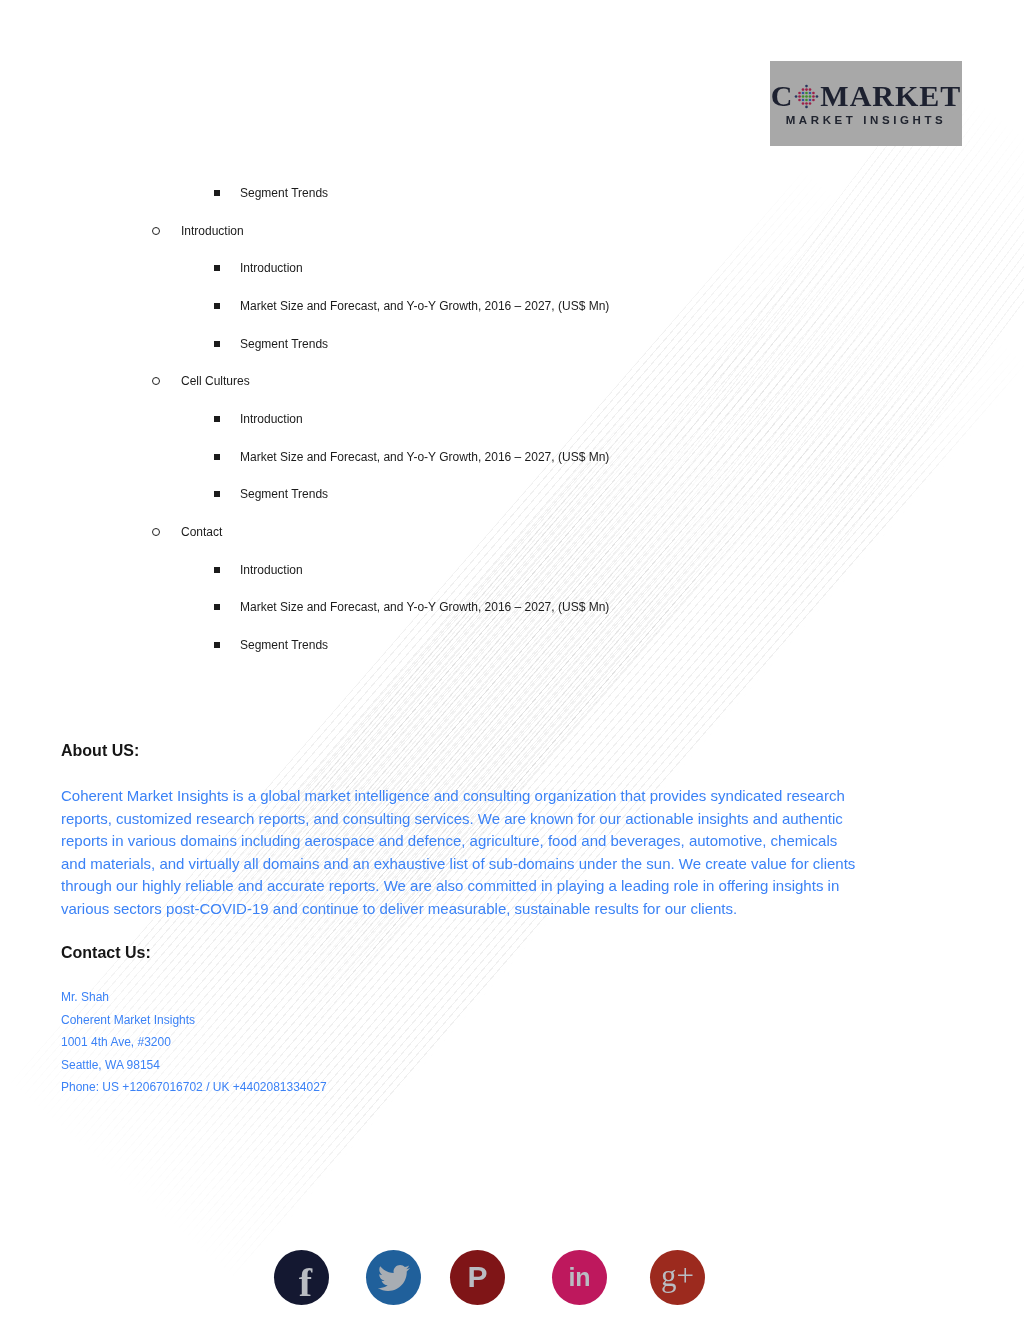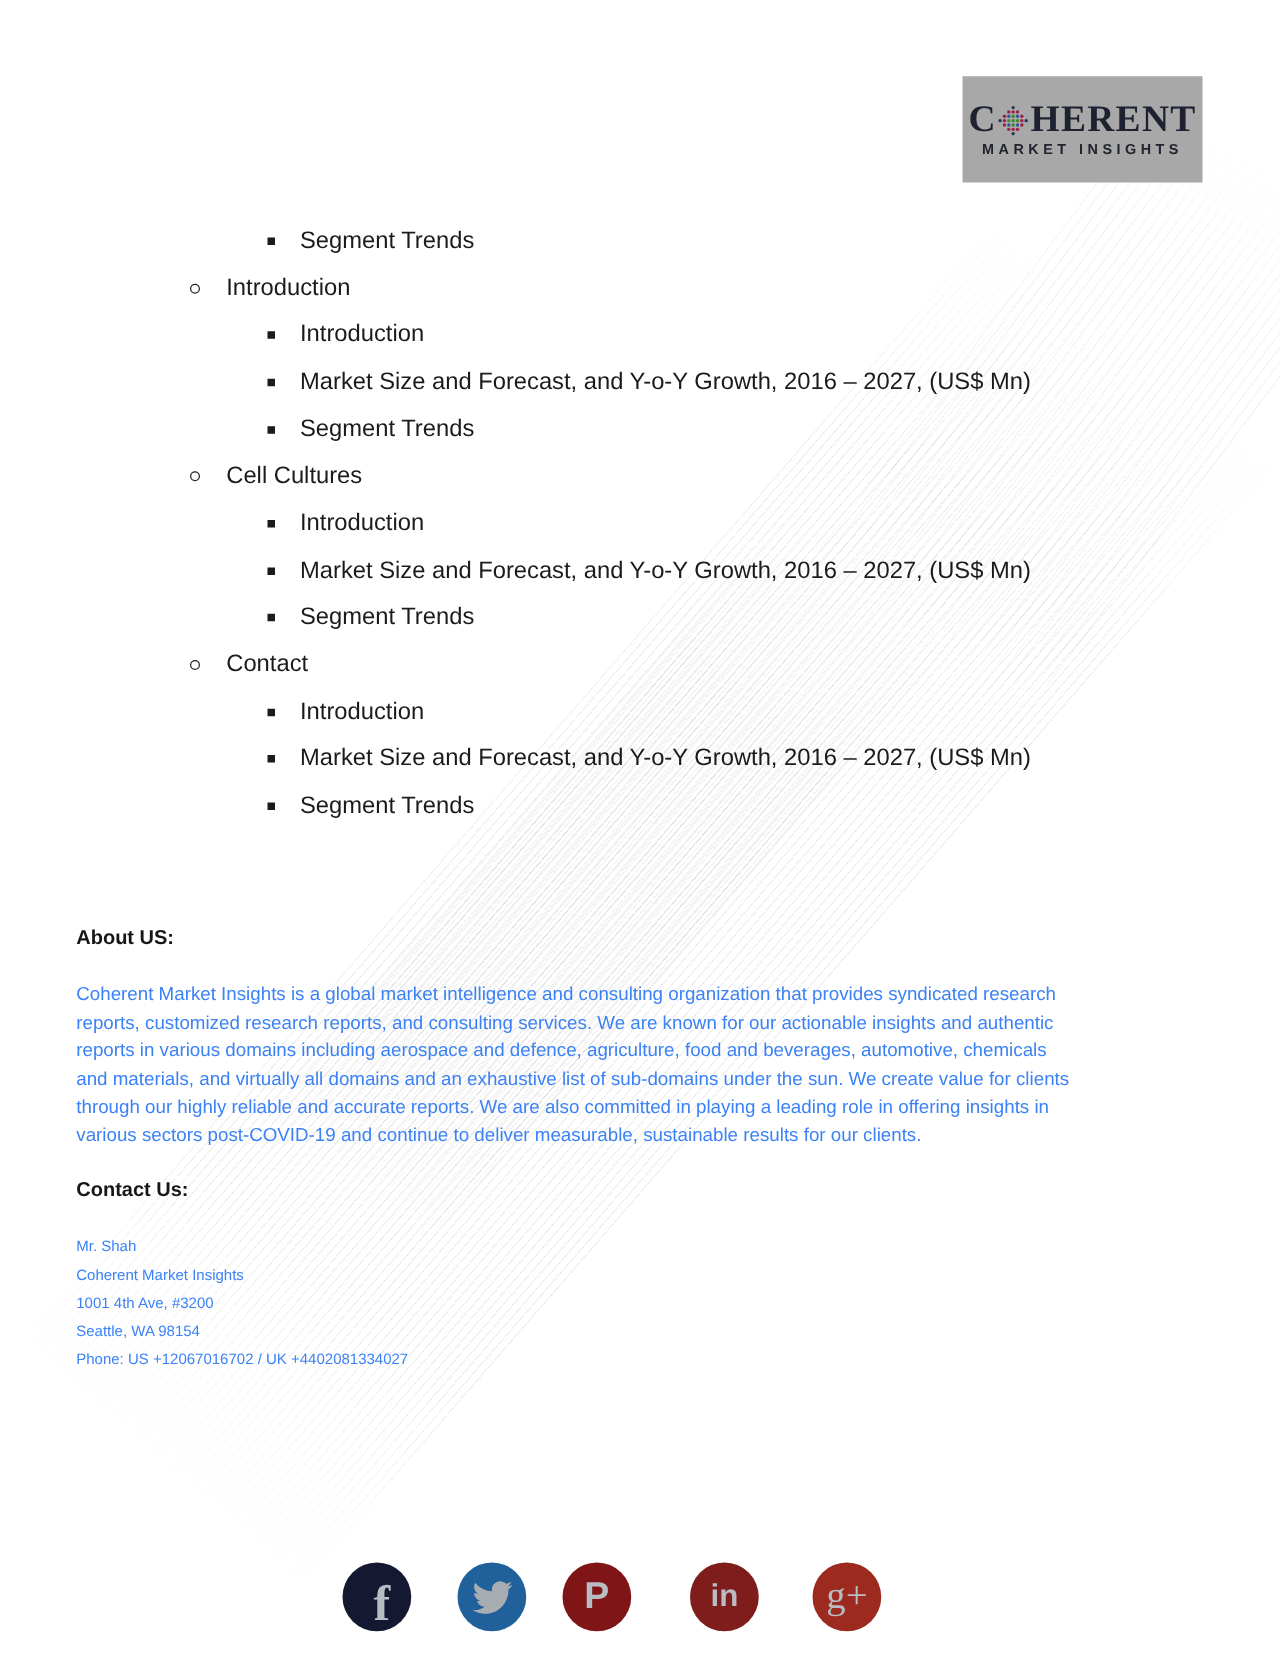--- a/index.html
+++ b/index.html
@@ -25,21 +25,21 @@
   .logo{position:absolute;left:770px;top:61px;width:192px;height:85px;background:#a8a8a8;
         display:flex;flex-direction:column;align-items:center;justify-content:center;}
   .logo-title{font-family:"Liberation Serif","DejaVu Serif",serif;font-weight:700;font-size:30px;
         color:#1d2130;letter-spacing:1px;line-height:1;display:flex;align-items:center;}
   .logo-o{margin:0 1px 0 1px;}
   .logo-sub{font-size:11.5px;font-weight:700;letter-spacing:3.6px;color:#20242f;margin-top:3px;white-space:nowrap;text-align:center;}
   .dot-g{fill:#3e8d2b;} .dot-b{fill:#33539e;} .dot-m{fill:#9c2048;} .dot-d{fill:#27355e;}
 
   
   .toc{position:absolute;left:0;top:174px;right:0;}
-  .li{height:37.7px;display:flex;align-items:center;font-size:19px;color:#1b1b1b;}
+  .li{height:37.7px;display:flex;align-items:center;font-size:12px;color:#1b1b1b;}
   .b2{box-sizing:border-box;width:8px;height:8px;border:1.5px solid #222;border-radius:50%;margin-left:152px;flex:none;}
   .l2 .lbl{margin-left:21px;}
   .b3{width:6px;height:6px;background:#1b1b1b;margin-left:214px;flex:none;}
   .l3 .lbl{margin-left:20px;}
 
   
   .purchase{position:absolute;left:61px;top:693px;font-size:19.5px;font-weight:700;color:#1e6cc0;
         text-decoration:underline;text-decoration-thickness:2px;text-underline-offset:4px;white-space:nowrap;}
 
   
@@ -49,21 +49,21 @@
   .about-p{top:785px;width:920px;font-size:15px;line-height:22.6px;}
   .contact-h{top:944px;text-align:center;}
   .contact-p{top:986px;width:600px;font-size:12px;line-height:22.6px;}
 
   
   .sc{position:absolute;top:1250px;width:55px;height:55px;border-radius:50%;
       display:flex;align-items:center;justify-content:center;text-decoration:none;}
   .s-fb{left:274px;background:#141831;}
   .s-tw{left:366px;background:#20609b;}
   .s-pin{left:450px;background:#7f1517;}
-  .s-li{left:552px;background:#7f1d1d;}
+  .s-li{left:552px;background:#be185d;}
   .s-gp{left:650px;background:#9c2a1e;}
   .gl{color:#b9bcc2;line-height:1;}
   .gl-f{font-family:"Liberation Serif","DejaVu Serif",serif;font-weight:700;font-size:40px;
         position:relative;top:5px;left:4px;}
   .gl-p{font-weight:700;font-size:30px;position:relative;top:-1px;}
   .gl-in{font-weight:700;font-size:25px;letter-spacing:0;}
   .gl-gp{font-family:"Liberation Serif","DejaVu Serif",serif;font-size:31px;position:relative;top:-2px;}
   .tw-bird{fill:#a8adb3;}
 </style>
 </head>
@@ -98,21 +98,21 @@
           <circle class="dot-d" cx="14" cy="2.3" r="1.5"></circle>
         <circle class="dot-m" cx="21.8" cy="17.9" r="1.5"></circle>
           <circle class="dot-m" cx="21.8" cy="10.1" r="1.5"></circle>
         <circle class="dot-m" cx="6.2" cy="17.9" r="1.5"></circle>
           <circle class="dot-m" cx="6.2" cy="10.1" r="1.5"></circle>
         <circle class="dot-m" cx="17.9" cy="21.8" r="1.5"></circle>
           <circle class="dot-m" cx="17.9" cy="6.2" r="1.5"></circle>
         <circle class="dot-m" cx="10.1" cy="21.8" r="1.5"></circle>
           <circle class="dot-m" cx="10.1" cy="6.2" r="1.5"></circle>
       </svg>
-      <span>HERENT</span>
+      <span>MARKET</span>
     </div>
     <div class="logo-sub">MARKET INSIGHTS</div>
   </div>
 
   <div class="toc">
     <div class="li l3">
         <span class="b3"></span>
         <span class="lbl">Segment Trends</span>
       </div>
     <div class="li l2">

